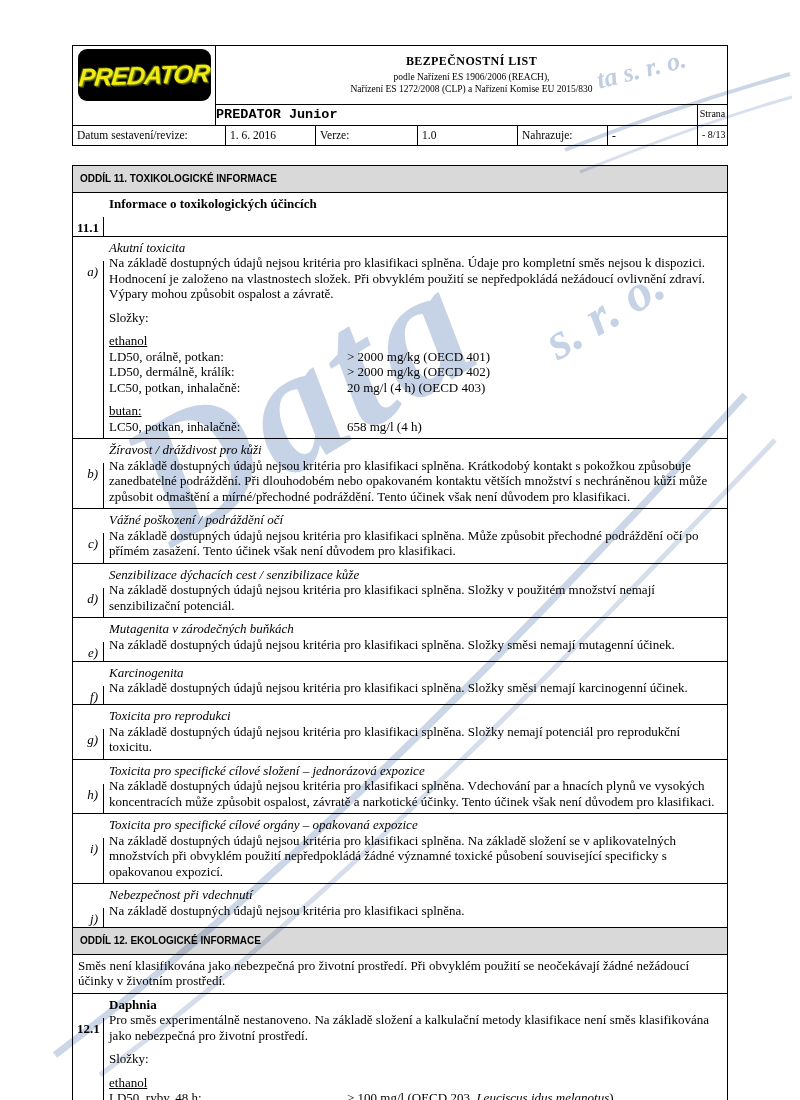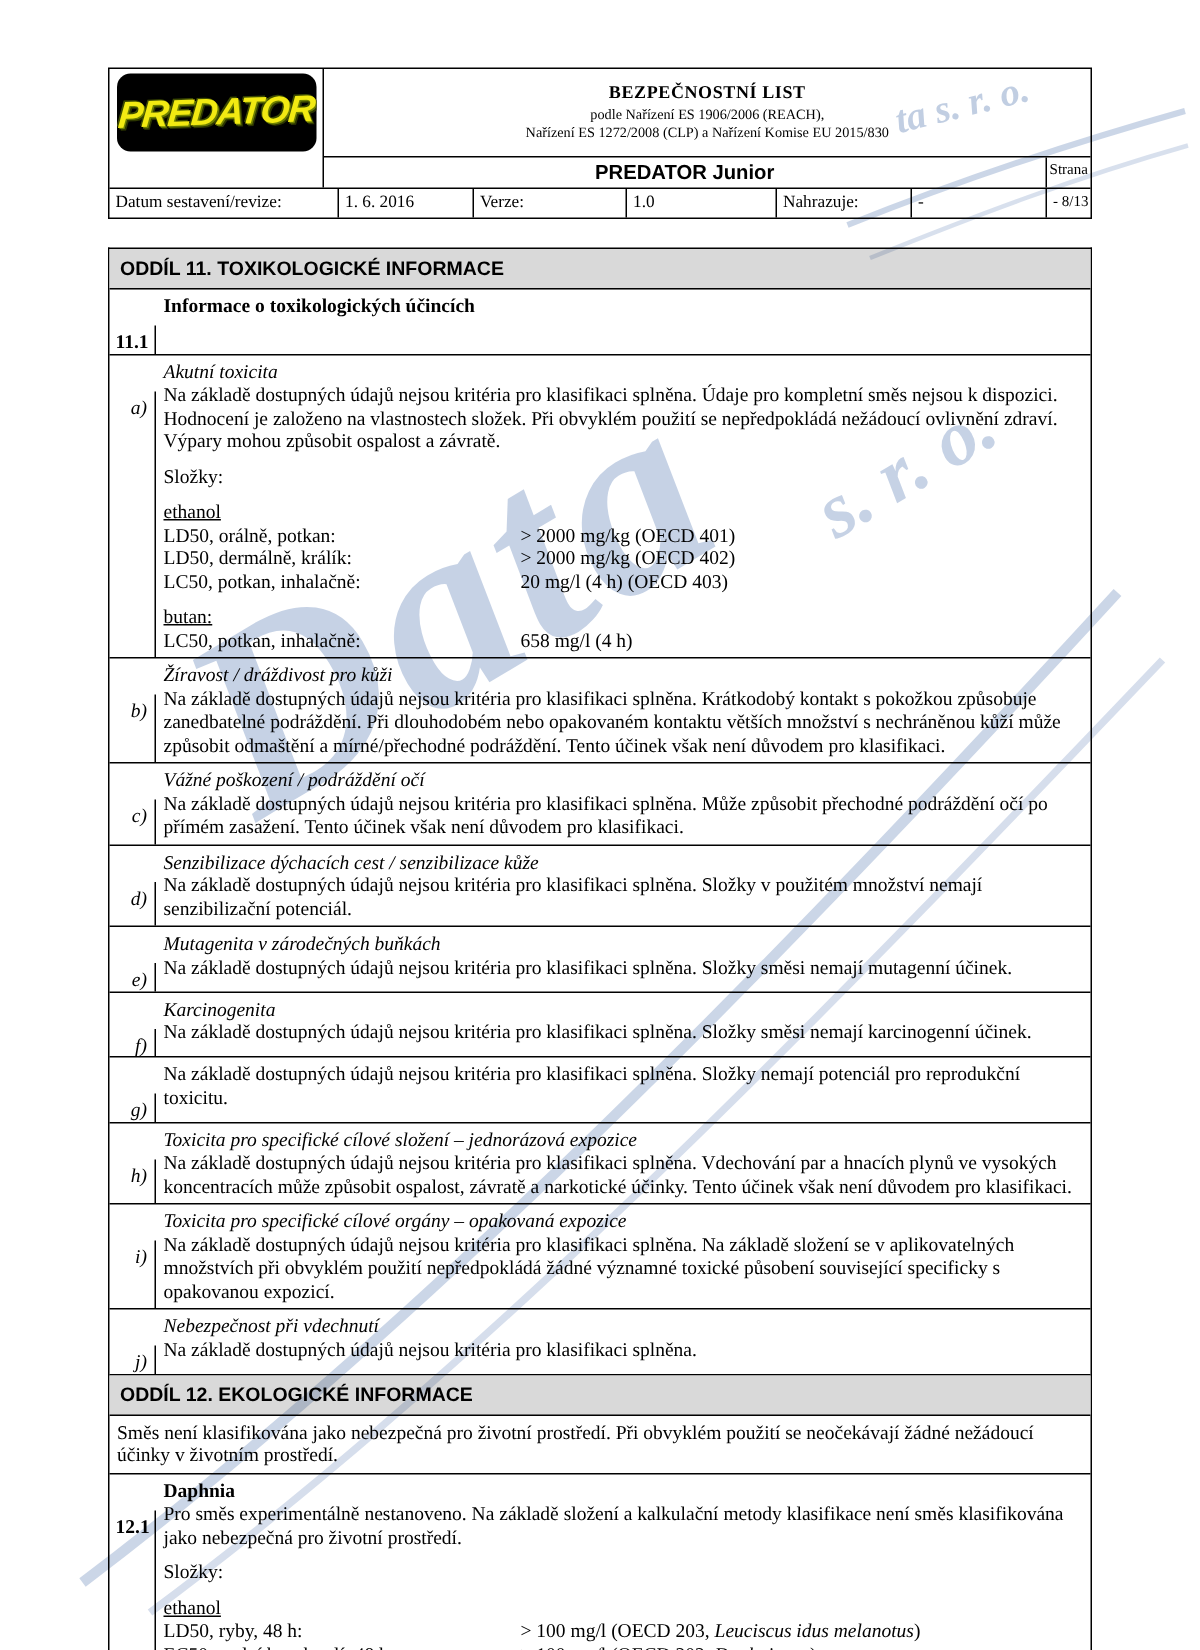--- a/index.html
+++ b/index.html
@@ -18,34 +18,34 @@
               display:flex; align-items:center; justify-content:center; overflow:hidden; }
   .logo-text { font-family:"Liberation Sans", sans-serif; font-weight:bold; font-style:italic;
                font-size:25px; color:#f2ea12; letter-spacing:-1px; line-height:1;
                transform:skewX(-7deg) rotate(-2deg);
                text-shadow:1px 1px 0 #6d7f00, -1px -1px 0 #3c4a00, 2px 2px 0 #2c3600; }
   .hdr-right { flex:1; display:flex; flex-direction:column; }
   .title-block { height:59px; border-bottom:1px solid #000; text-align:center; padding-top:5px; }
   .doc-title { font-size:12px; font-weight:bold; letter-spacing:.4px; line-height:20px; }
   .doc-sub { font-size:9.5px; line-height:12px; }
   .product-row { display:flex; height:20px; }
-  .product-cell { flex:1; text-align:center; font-family:Liberation Sans, sans-serif;
+  .product-cell { flex:1; text-align:left; font-family:Liberation Mono, monospace;
                   font-weight:bold; font-size:13.5px; line-height:19px; }
   .strana-cell { width:30px; border-left:1px solid #000; font-size:10px; line-height:18px; text-align:center; overflow:hidden; }
   .meta-row { display:flex; border-top:1px solid #000; height:20px; font-size:11.5px; line-height:18px; }
   .meta-row > div { padding-left:4px; white-space:nowrap; overflow:hidden; }
   .mc1 { width:152px; } .mc2 { width:90px; border-left:1px solid #000; }
   .mc3 { width:102px; border-left:1px solid #000; } .mc4 { width:100px; border-left:1px solid #000; }
   .mc5 { width:90px; border-left:1px solid #000; } .mc6 { flex:1; border-left:1px solid #000; }
   .mc7 { width:30px; border-left:1px solid #000; font-size:10px; padding-left:1px; text-align:center; }
 
   
   .main { position:absolute; left:72px; top:165px; width:656px; border:1px solid #000; border-bottom:none; }
   .secbar { background:#d9d9d9; border-bottom:1px solid #000; font-family:"Liberation Sans", sans-serif;
-            font-weight:bold; font-size:13px; line-height:14px; padding:6px 6px 6px 7px; }
+            font-weight:bold; font-size:10px; line-height:14px; padding:6px 6px 6px 7px; }
   .row { display:flex; border-bottom:1px solid #000; }
   .row.last { border-bottom:none; }
   .lcol { width:31px; flex-shrink:0; border-right:1px solid #000; padding-top:3px;margin-top:24px; }
   .lcol.num { font-weight:bold; padding-left:4px; }
   .lcol.let { font-style:italic; text-align:right; padding-right:5px; }
   .ccol { flex:1; padding:3px 6px 4px 5px; }
   .fullrow { border-bottom:1px solid #000; padding:3px 6px 4px 5px; }
   .i-title { font-style:italic; }
   .b { font-weight:bold; }
   .it { font-style:italic; }
@@ -185,20 +185,21 @@
       <div class="lcol let">f)</div>
       <div class="ccol">
         <div class="i-title">Karcinogenita</div>
         <div>Na základě dostupných údajů nejsou kritéria pro klasifikaci splněna. Složky směsi nemají karcinogenní účinek.</div>
       </div>
     </div>
 
     <div class="row">
       <div class="lcol let">g)</div>
       <div class="ccol">
+        <div class="i-title">Toxicita pro reprodukci</div>
         <div>Na základě dostupných údajů nejsou kritéria pro klasifikaci splněna. Složky nemají potenciál pro reprodukční toxicitu.</div>
       </div>
     </div>
 
     <div class="row">
       <div class="lcol let">h)</div>
       <div class="ccol">
         <div class="i-title">Toxicita pro specifické cílové složení – jednorázová expozice</div>
         <div>Na základě dostupných údajů nejsou kritéria pro klasifikaci splněna. Vdechování par a hnacích plynů ve vysokých koncentracích může způsobit ospalost, závratě a narkotické účinky. Tento účinek však není důvodem pro klasifikaci.</div>
       </div>

